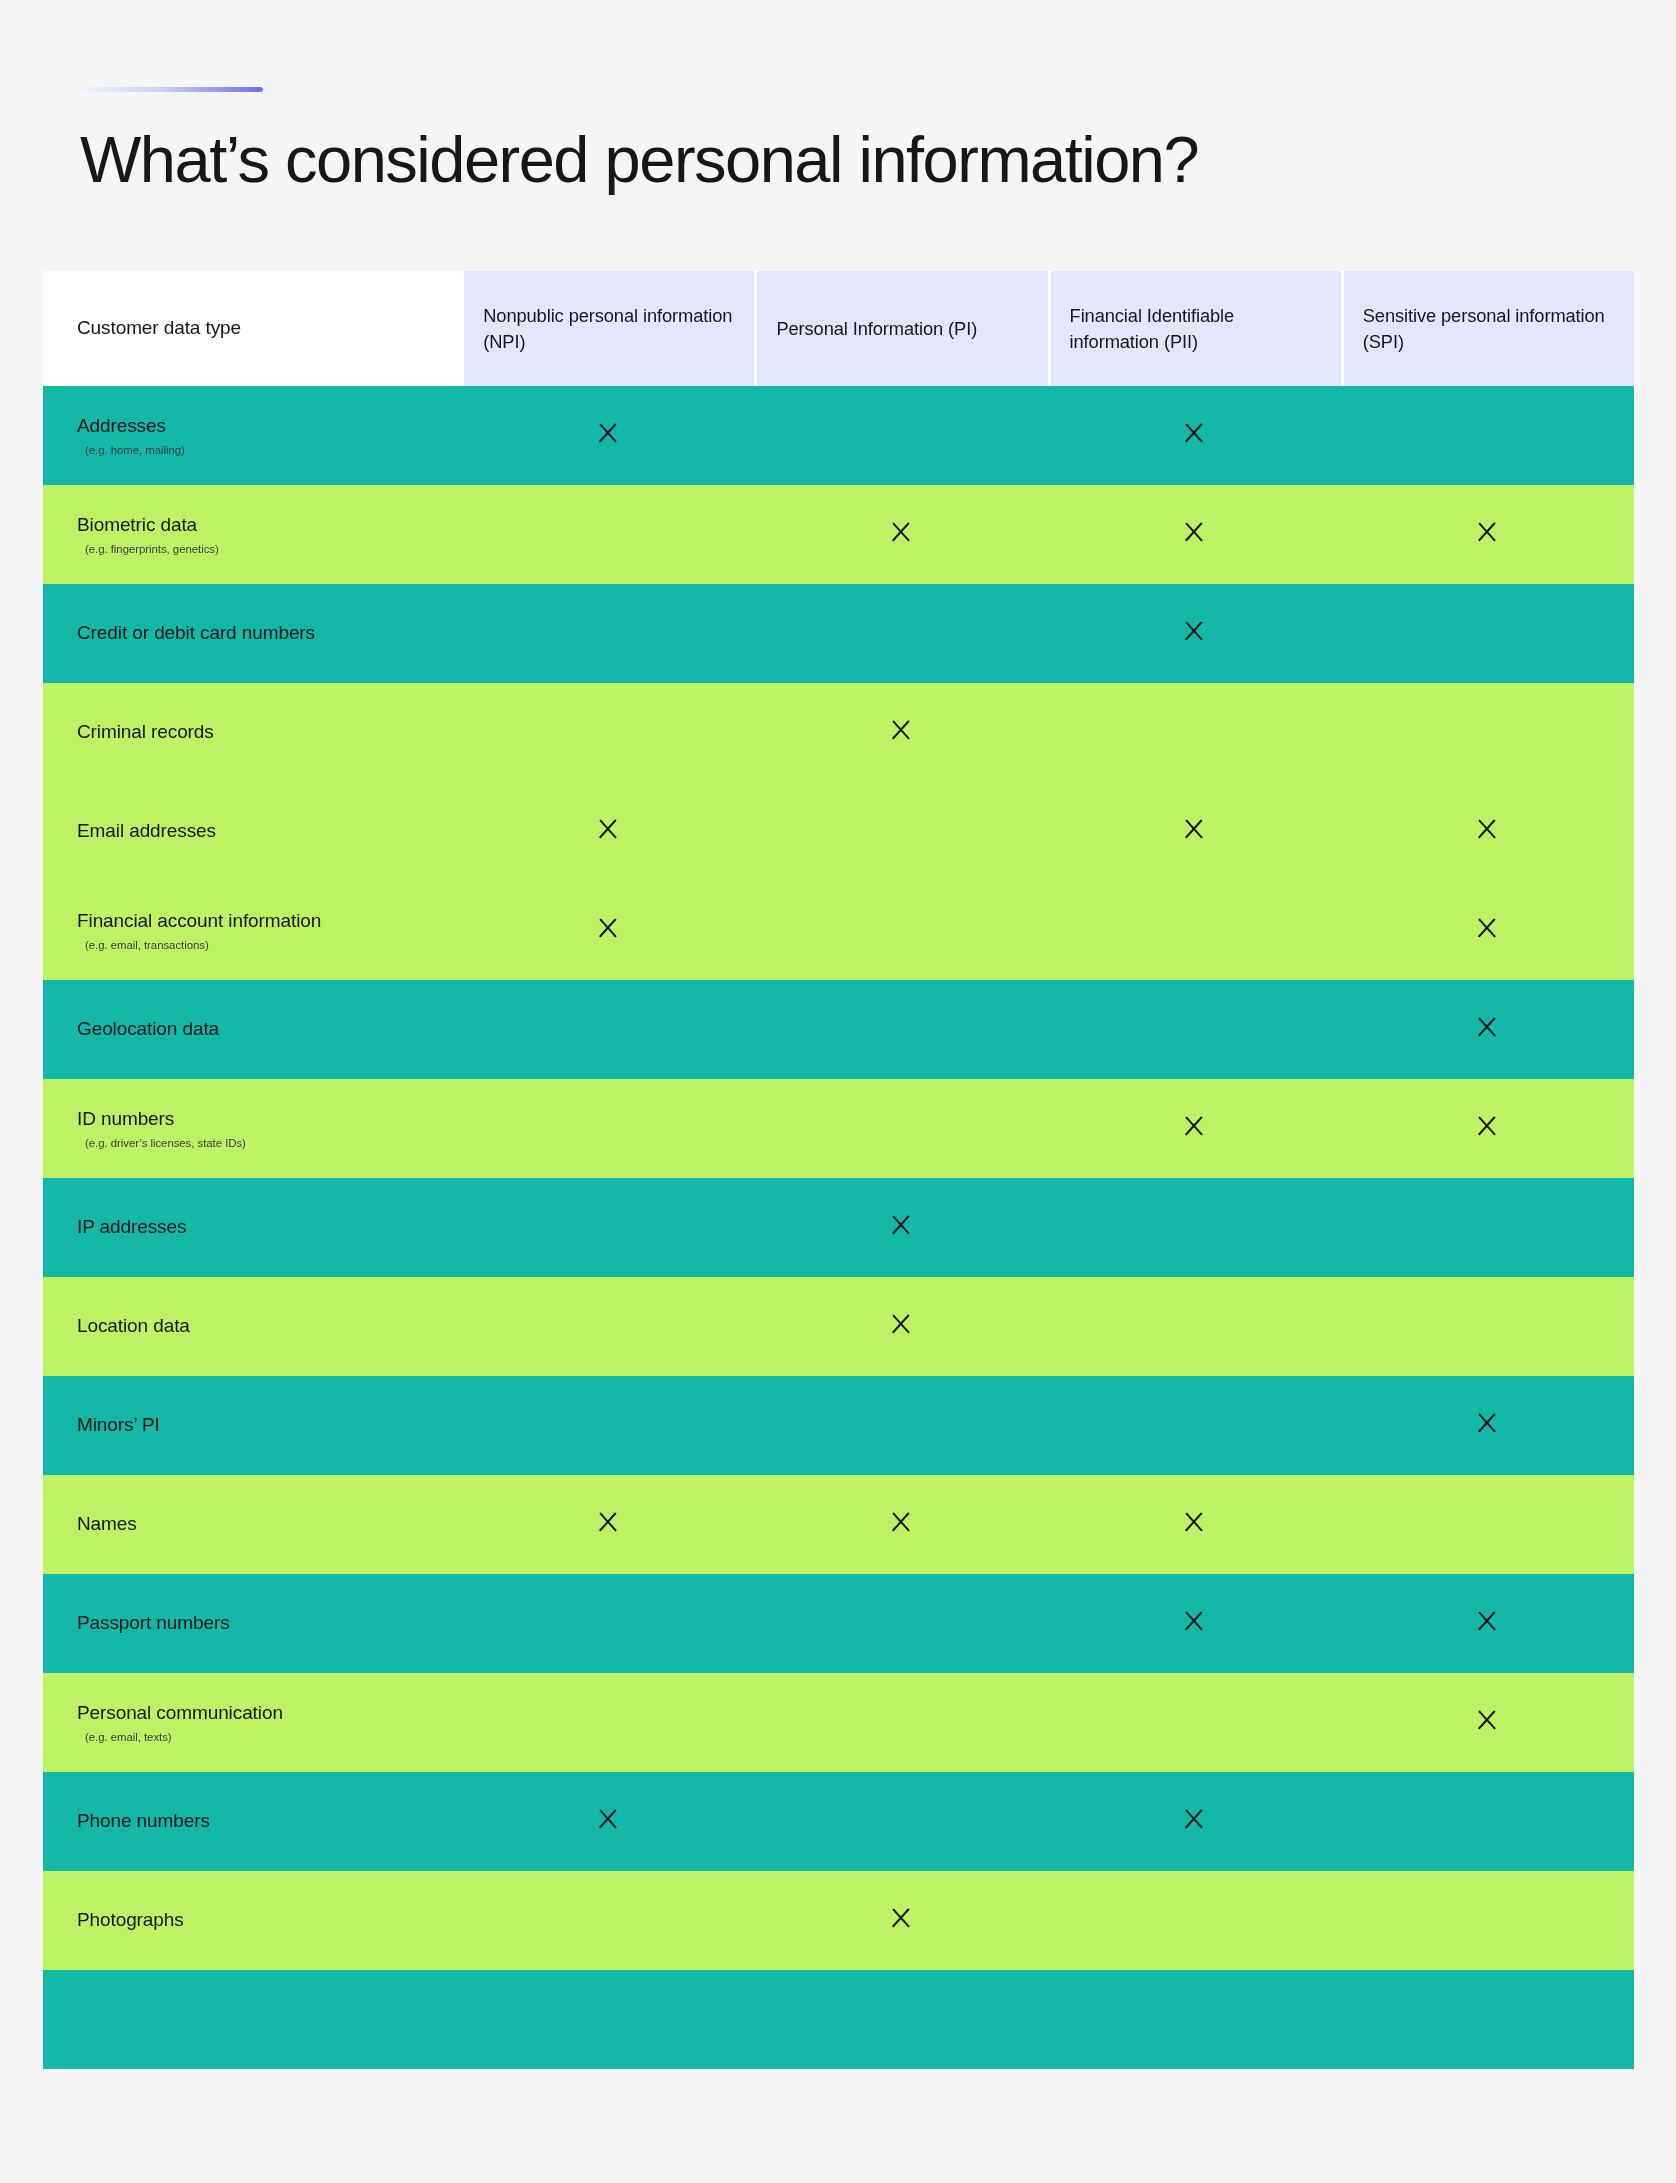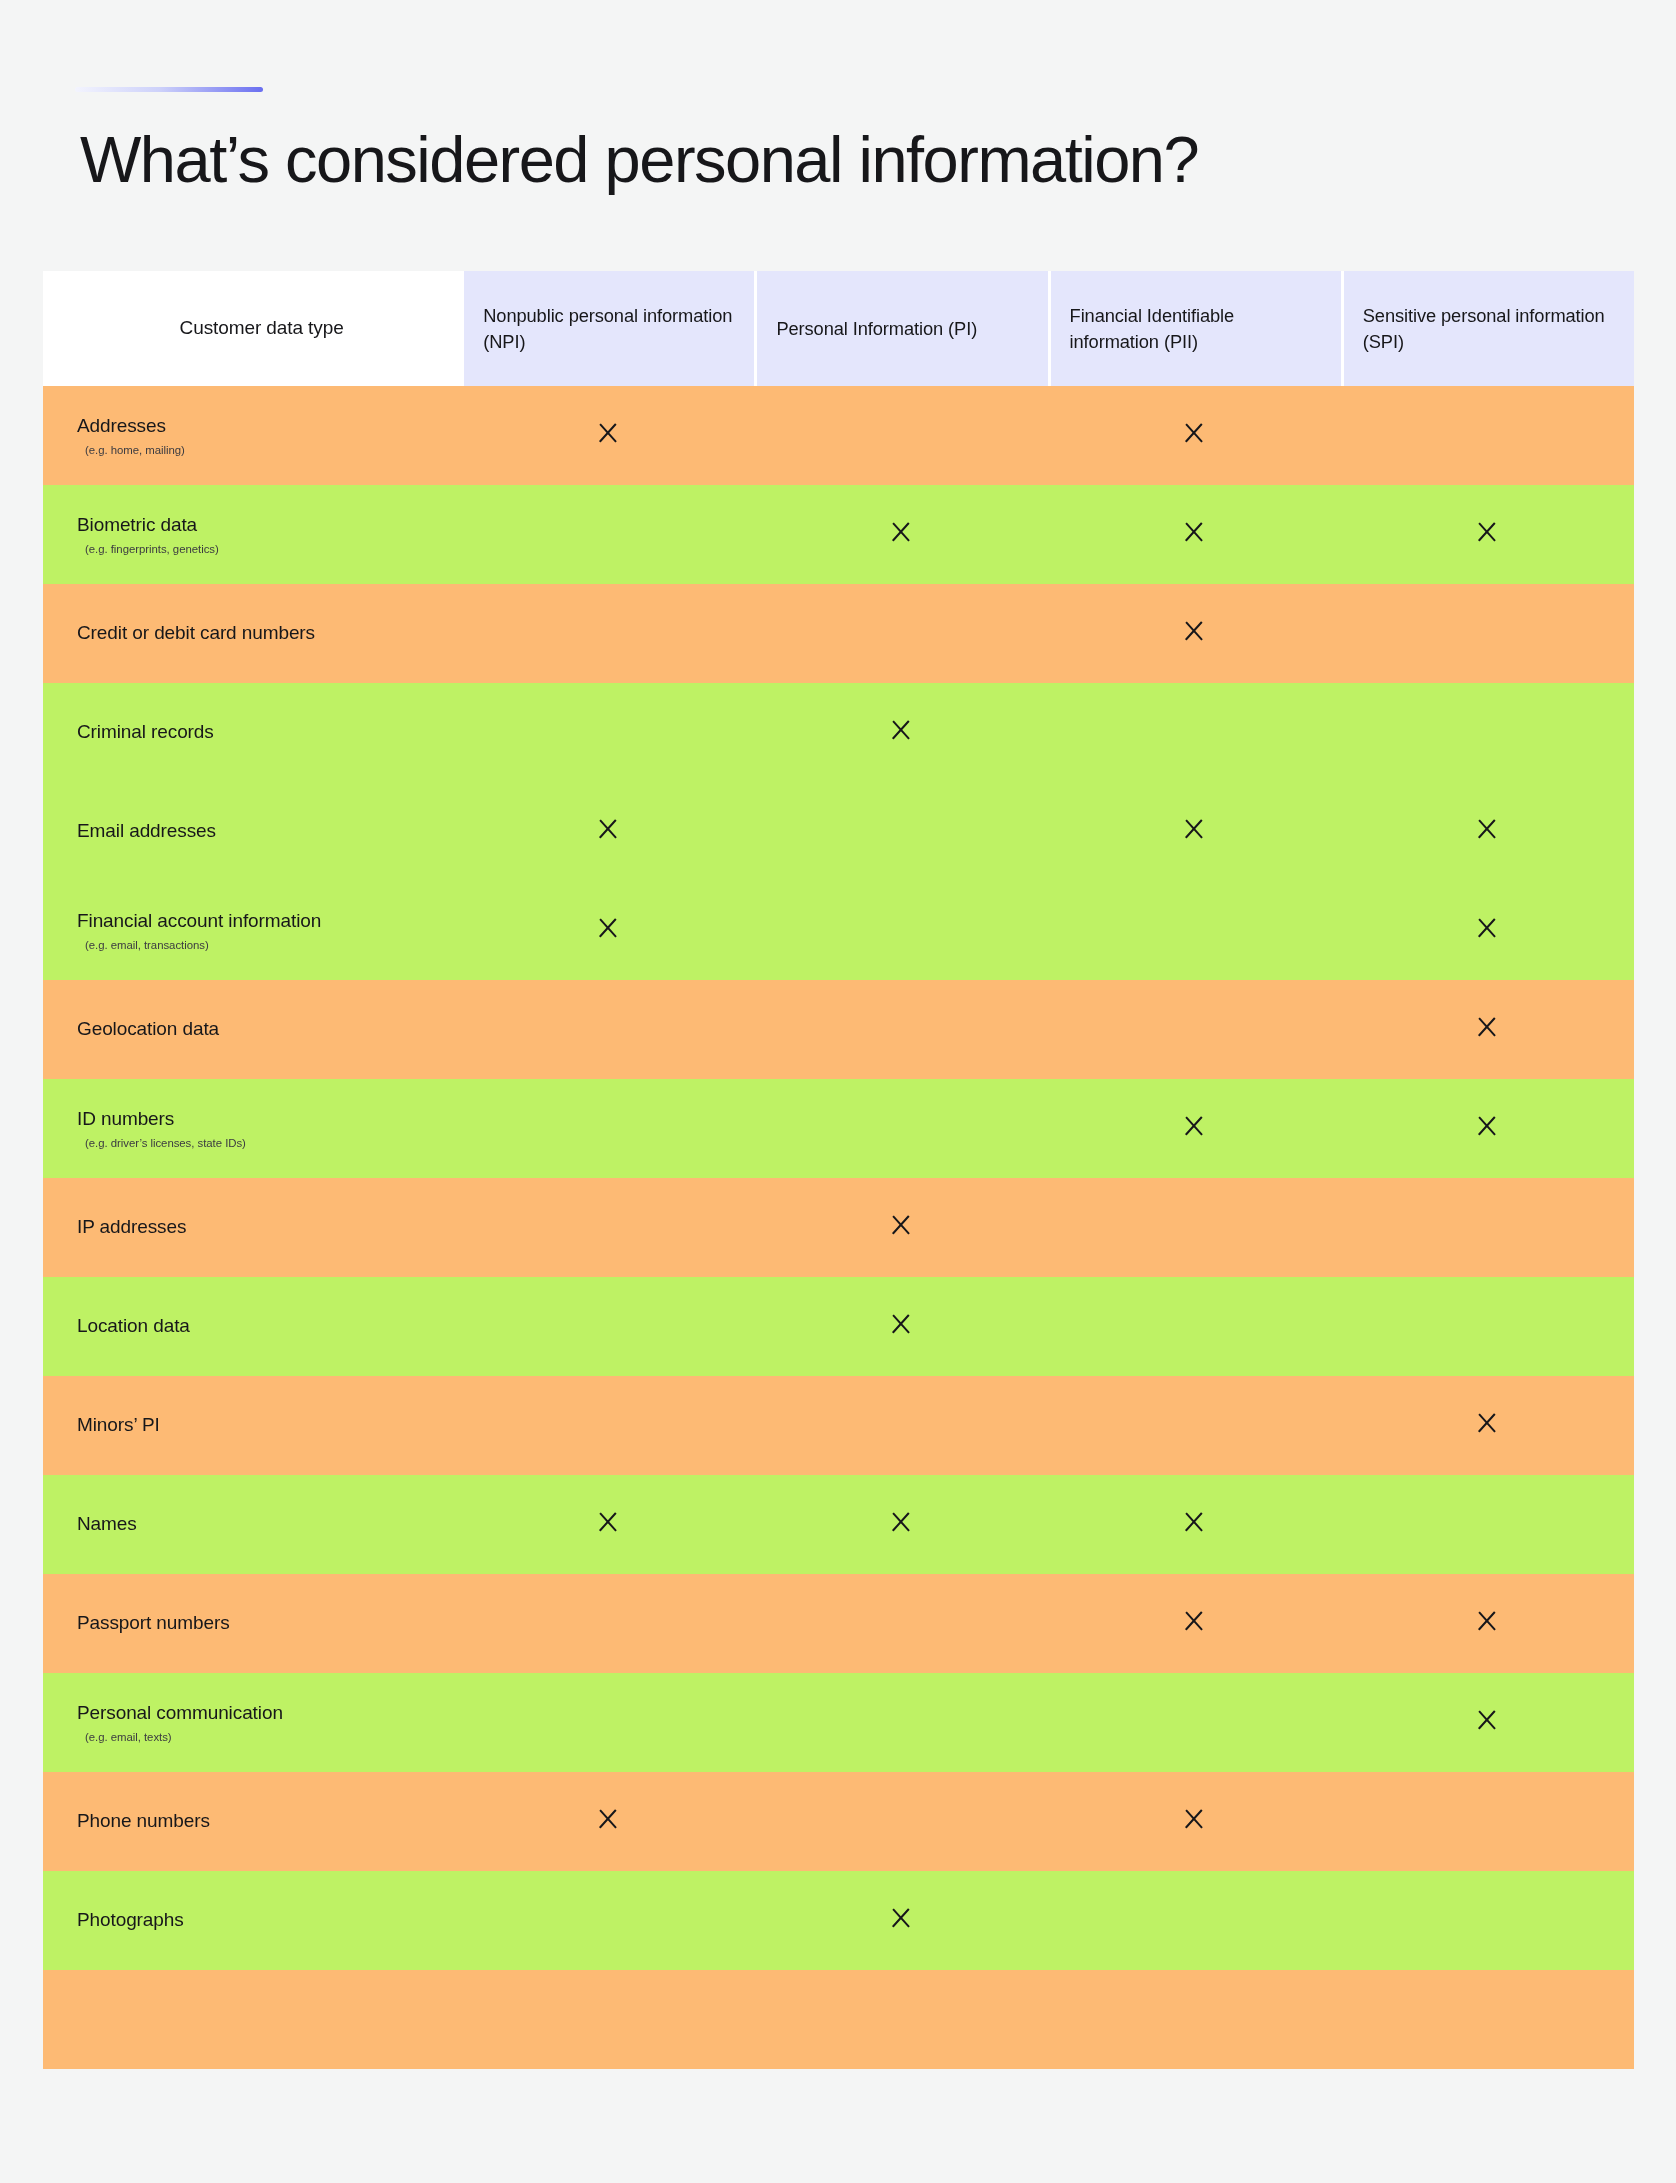--- a/index.html
+++ b/index.html
@@ -79,35 +79,34 @@
     height: 115px;
     box-sizing: border-box;
     border-left: 3.1px solid #FFFFFF;
   }
 
   thead th.th-label {
     background: #FFFFFF;
     border-left: none;
     padding-left: 34px;
     font-size: 19px;
-    text-align: center;
   }
 
   tbody td {
     vertical-align: middle;
     font-size: 19px;
     line-height: 1.30;
     letter-spacing: -0.1px;
     color: #17171A;
     padding: 0;
     height: 99px;
     box-sizing: border-box;
   }
 
-  tbody tr.odd  td { background: #fdba74; }
+  tbody tr.odd  td { background: #14b8a6; }
   tbody tr.even td { background: #bef264; }
 
   td.cell-label {
     padding: 15.7px 13px 15.7px 34px;
   }
 
   td.cell-label.has-sub { padding-top: 13px; padding-bottom: 13px; }
 
   .label-main {
     display: block;

